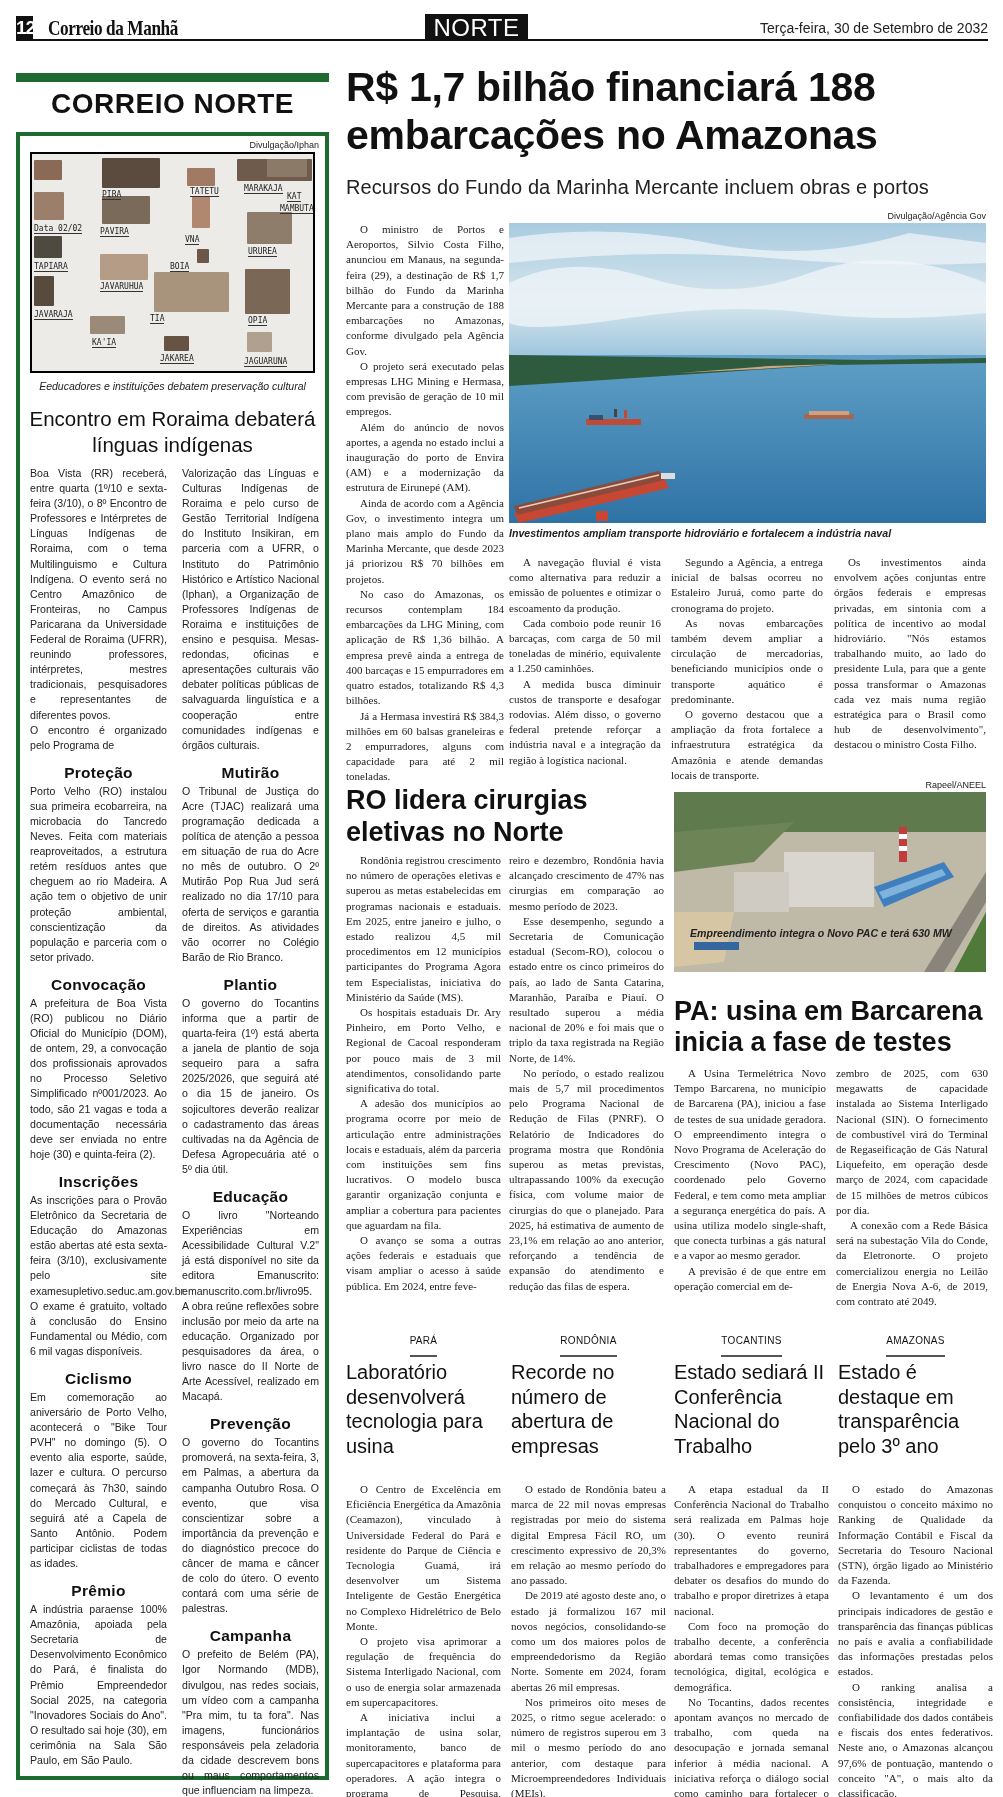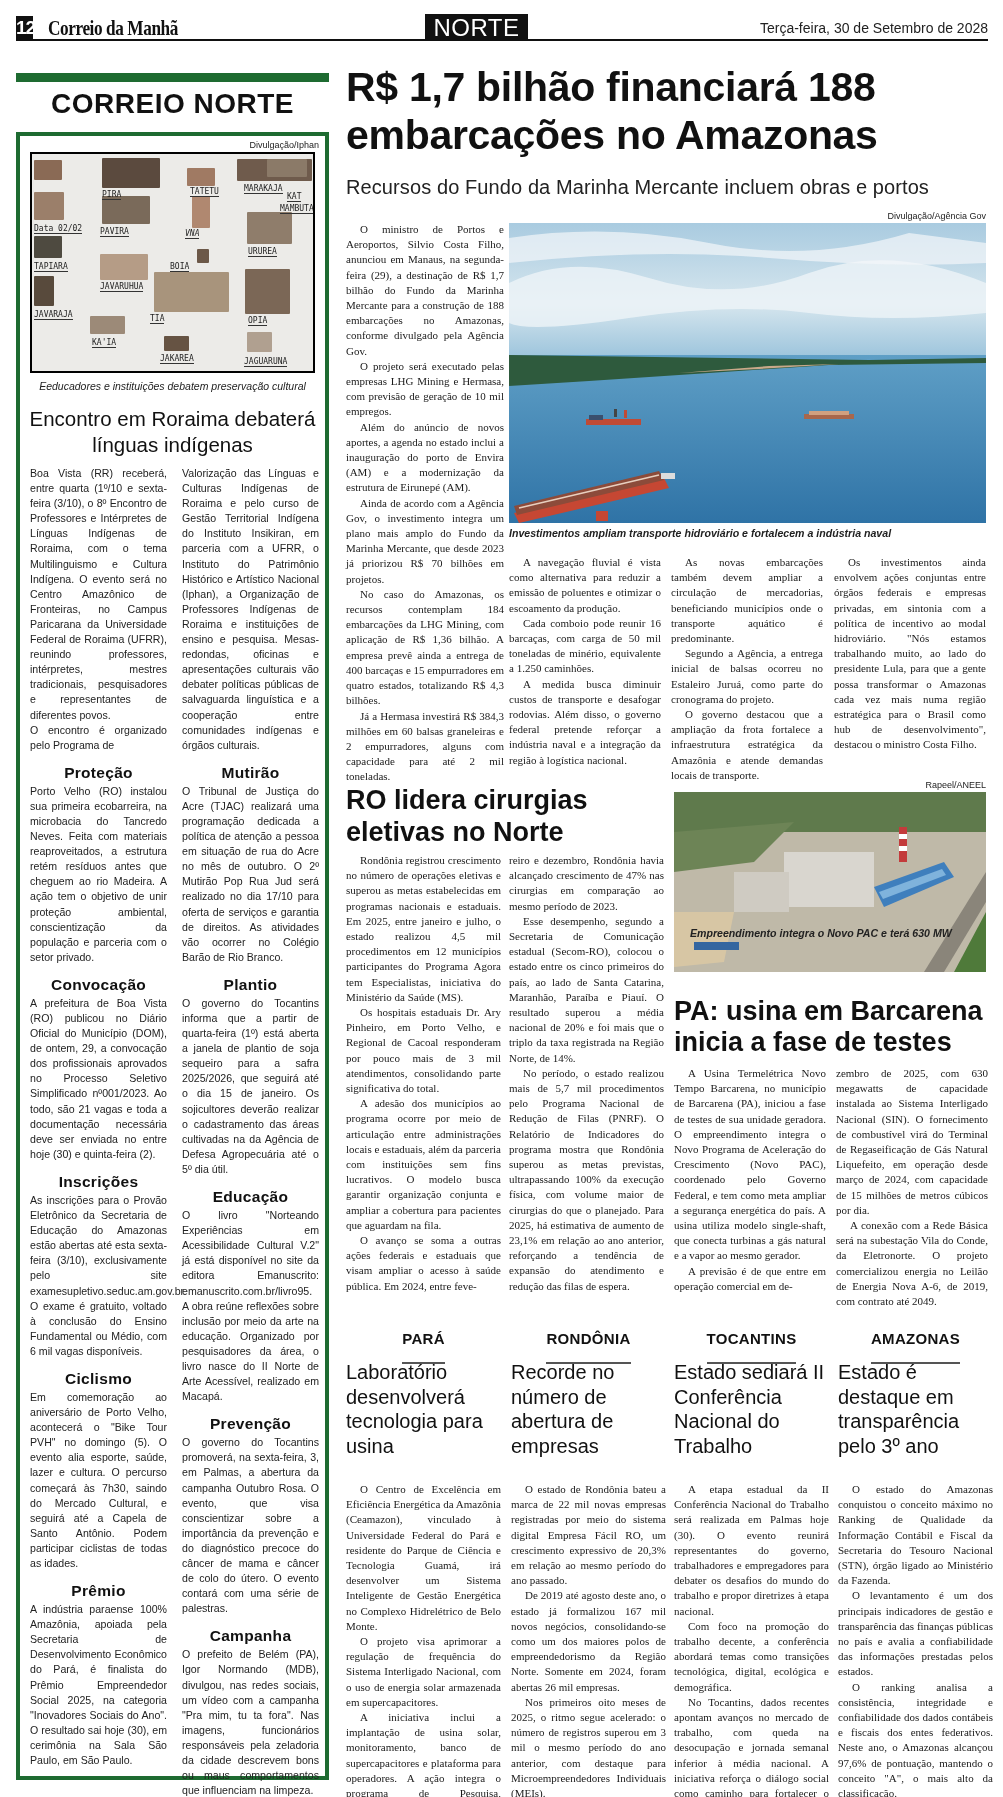--- a/index.html
+++ b/index.html
@@ -54,36 +54,36 @@
   .pa-credit { position: absolute; left: 672px; top: 780px; width: 314px; }
   .pa-photo { position: absolute; left: 674px; top: 792px; width: 312px; height: 180px; overflow: hidden; }
   .pa-caption { position: absolute; left: 674px; top: 927px; width: 320px; font-style: italic; font-weight: bold; font-size: 10.6px; color: #222; margin-left: 16px; }
   .pa-headline { position: absolute; left: 674px; top: 996px; width: 325px; font-size: 27px; line-height: 31px; }
   .pa-col1 { position: absolute; left: 674px; top: 1066px; width: 152px; }
   .pa-col2 { position: absolute; left: 836px; top: 1066px; width: 152px; }
 
   
   .region { position: absolute; top: 1330px; width: 155px; }
   .region .kicker-wrap { text-align: center; height: 24px; }
-  .region .kicker { display: inline-block; font-weight: bold; font-size: 15px; line-height: 18px; border-bottom: 2px solid #555; padding-bottom: 14px; letter-spacing: 0.3px; }
+  .region .kicker { display: inline-block; font-weight: normal; font-size: 10px; line-height: 18px; border-bottom: 2px solid #555; padding-bottom: 5px; letter-spacing: 0.3px; }
   .region .rhead { font-size: 20px; line-height: 24.5px; margin-top: 6px; height: 118px; color: #111; }
   .region .serif-col { margin-top: 4px; }
   .reg-para { left: 346px; }
   .reg-rond { left: 511px; }
   .reg-toc { left: 674px; }
   .reg-ama { left: 838px; }
 </style>
 </head>
 <body>
 
 <div class="masthead">
   <div class="page-num">12</div>
   <div class="paper-name">Correio da Manhã</div>
   <div class="section-badge">NORTE</div>
-  <div class="date-line">Terça-feira, 30 de Setembro de 2028</div>
+  <div class="date-line">Terça-feira, 30 de Setembro de 2032</div>
 </div>
 
 <div class="sidebar-bar"></div>
 <div class="sidebar-title">CORREIO NORTE</div>
 <div class="sidebar-box">
   <div class="credit sb-credit">Divulgação/Iphan</div>
   <div class="sb-photo" id="sb-photo">
       <div class="card" style="left: 2px; top: 6px; width: 28px; height: 20px; background: rgb(138, 106, 85);"></div>
       <div class="card" style="left: 70px; top: 4px; width: 58px; height: 30px; background: rgb(91, 74, 62);"></div>
       <div class="card" style="left: 155px; top: 14px; width: 28px; height: 18px; background: rgb(160, 122, 99);"></div>
@@ -101,21 +101,21 @@
       <div class="card" style="left: 58px; top: 162px; width: 35px; height: 18px; background: rgb(156, 138, 120);"></div>
       <div class="card" style="left: 132px; top: 182px; width: 25px; height: 15px; background: rgb(102, 83, 67);"></div>
       <div class="card" style="left: 215px; top: 178px; width: 25px; height: 20px; background: rgb(176, 160, 144);"></div>
       <div class="card" style="left: 235px; top: 5px; width: 40px; height: 18px; background: rgb(139, 122, 104);"></div>
       <span class="lbl" style="left: 70px; top: 36px;">PIRA</span>
       <span class="lbl" style="left: 158px; top: 33px;">TATETU</span>
       <span class="lbl" style="left: 212px; top: 30px;">MARAKAJA</span>
       <span class="lbl" style="left: 255px; top: 38px;">KAT</span>
       <span class="lbl" style="left: 2px; top: 70px;">Data 02/02</span>
       <span class="lbl" style="left: 68px; top: 73px;">PAVIRA</span>
-      <span class="lbl" style="left: 153px; top: 75px; font-style: italic;">VNA</span>
+      <span class="lbl" style="left: 153px; top: 81px;">VNA</span>
       <span class="lbl" style="left: 216px; top: 93px;">URUREA</span>
       <span class="lbl" style="left: 2px; top: 108px;">TAPIARA</span>
       <span class="lbl" style="left: 138px; top: 108px;">BOIA</span>
       <span class="lbl" style="left: 68px; top: 128px;">JAVARUHUA</span>
       <span class="lbl" style="left: 2px; top: 156px;">JAVARAJA</span>
       <span class="lbl" style="left: 118px; top: 160px;">TIA</span>
       <span class="lbl" style="left: 216px; top: 162px;">OPIA</span>
       <span class="lbl" style="left: 60px; top: 184px;">KA'IA</span>
       <span class="lbl" style="left: 128px; top: 200px;">JAKAREA</span>
       <span class="lbl" style="left: 212px; top: 203px;">JAGUARUNA</span>
@@ -228,22 +228,22 @@
     <p>Ainda de acordo com a Agência Gov, o investimento integra um plano mais amplo do Fundo da Marinha Mercante, que desde 2023 já priorizou R$ 70 bilhões em projetos.</p>
     <p>No caso do Amazonas, os recursos contemplam 184 embarcações da LHG Mining, com aplicação de R$ 1,36 bilhão. A empresa prevê ainda a entrega de 400 barcaças e 15 empurradores em quatro estados, totalizando R$ 4,3 bilhões.</p>
     <p>Já a Hermasa investirá R$ 384,3 milhões em 60 balsas graneleiras e 2 empurradores, alguns com capacidade para até 2 mil toneladas.</p>
   </div>
 <div class="serif-col main-col2" id="main-col2">
     <p>A navegação fluvial é vista como alternativa para reduzir a emissão de poluentes e otimizar o escoamento da produção.</p>
     <p>Cada comboio pode reunir 16 barcaças, com carga de 50 mil toneladas de minério, equivalente a 1.250 caminhões.</p>
     <p>A medida busca diminuir custos de transporte e desafogar rodovias. Além disso, o governo federal pretende reforçar a indústria naval e a integração da região à logística nacional.</p>
   </div>
 <div class="serif-col main-col3" id="main-col3">
+    <p>Segundo a Agência, a entrega inicial de balsas ocorreu no Estaleiro Juruá, como parte do cronograma do projeto.</p>
     <p>As novas embarcações também devem ampliar a circulação de mercadorias, beneficiando municípios onde o transporte aquático é predominante.</p>
-    <p>Segundo a Agência, a entrega inicial de balsas ocorreu no Estaleiro Juruá, como parte do cronograma do projeto.</p>
     <p>O governo destacou que a ampliação da frota fortalece a infraestrutura estratégica da Amazônia e atende demandas locais de transporte.</p>
   </div>
 <div class="serif-col main-col4" id="main-col4">
     <p>Os investimentos ainda envolvem ações conjuntas entre órgãos federais e empresas privadas, em sintonia com a política de incentivo ao modal hidroviário. "Nós estamos trabalhando muito, ao lado do presidente Lula, para que a gente possa transformar o Amazonas cada vez mais numa região estratégica para o Brasil como hub de desenvolvimento", destacou o ministro Costa Filho.</p>
   </div>
 
 <h2 class="ro-headline">RO lidera cirurgias eletivas no Norte</h2>
 <div class="serif-col ro-col1" id="ro-col1">
     <p>Rondônia registrou crescimento no número de operações eletivas e superou as metas estabelecidas em programas nacionais e estaduais. Em 2025, entre janeiro e julho, o estado realizou 4,5 mil procedimentos em 12 municípios participantes do Programa Agora tem Especialistas, iniciativa do Ministério da Saúde (MS).</p>
     <p>Os hospitais estaduais Dr. Ary Pinheiro, em Porto Velho, e Regional de Cacoal responderam por pouco mais de 3 mil atendimentos, consolidando parte significativa do total.</p>

